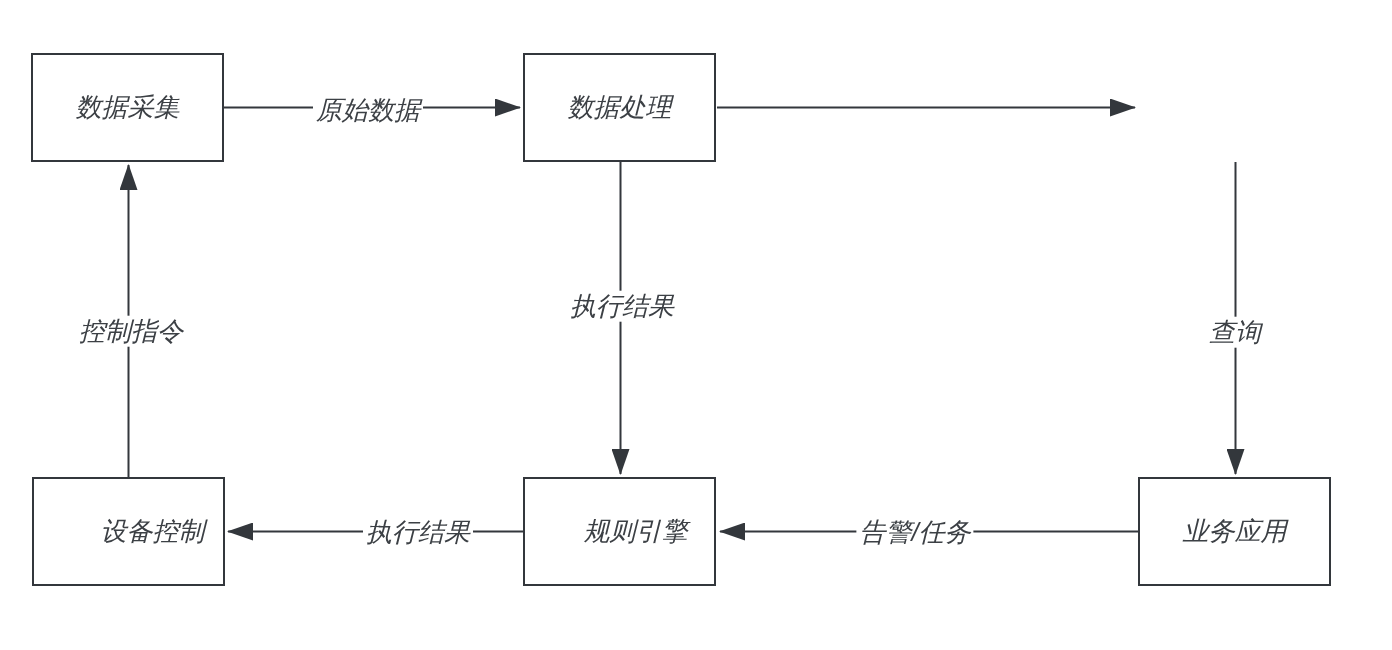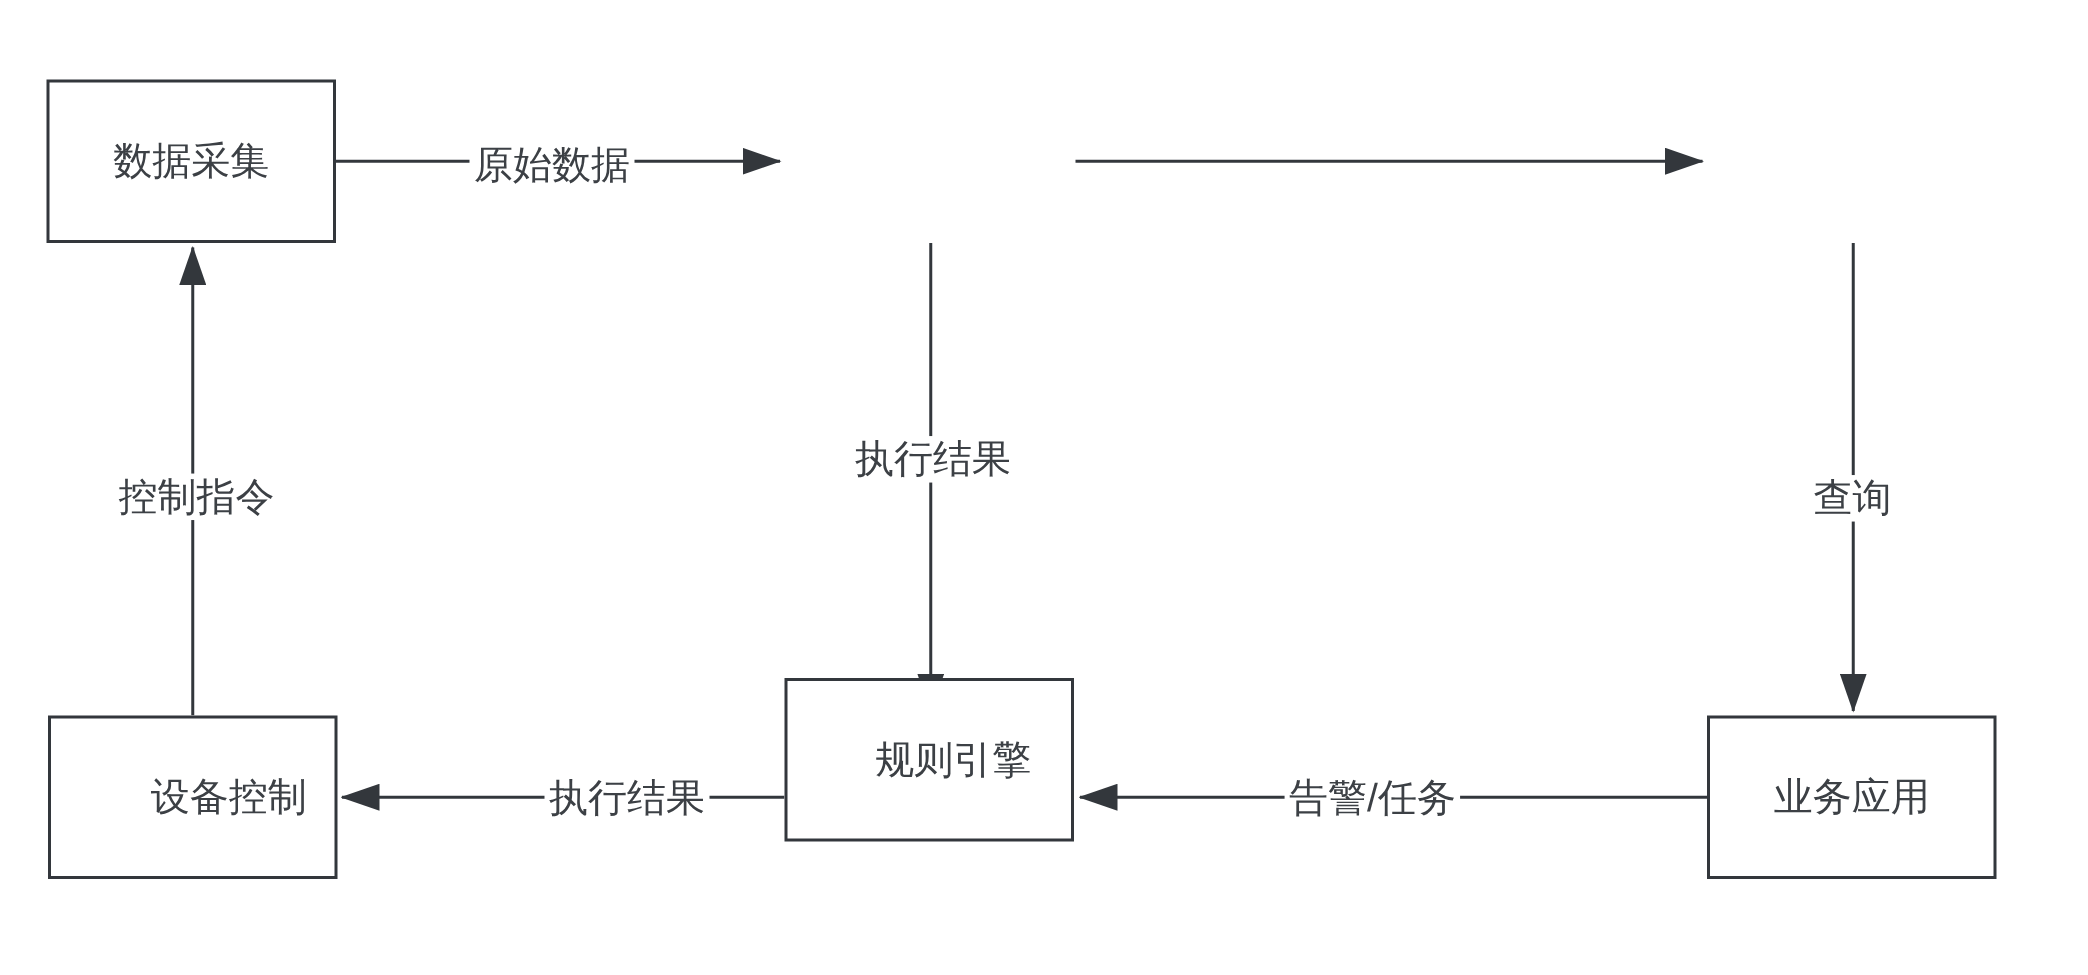--- a/index.html
+++ b/index.html
@@ -11,20 +11,21 @@
   html, body {
     background: var(--bg-color);
     font-family: "Liberation Sans", sans-serif;
   }
   .canvas {
     position: relative;
     width: 1392px;
     height: 650px;
     background: var(--bg-color);
     overflow: hidden;
+    font-style: italic;
   }
   .edges-layer {
     position: absolute;
     left: 0; top: 0;
     width: 1392px;
     height: 650px;
   }
   .edge-line {
     stroke: var(--stroke-color);
     stroke-width: 2;
@@ -43,21 +44,21 @@
     align-items: center;
     justify-content: center;
     font-size: 26px;
     color: var(--text-color);
     white-space: nowrap;
   }
   .node-data-collection { left: 31px;   top: 53px;  }
   .node-data-processing { left: 523px;  top: 53px;  }
   .node-data-storage    { left: 1138px; top: 53px;  }
   .node-device-control  { left: 32px;   top: 477px; padding-left: 48px; }
-  .node-rule-engine     { left: 523px;  top: 452px; padding-left: 32px; }
+  .node-rule-engine     { left: 523px;  top: 477px; padding-left: 32px; }
   .node-business-app    { left: 1138px; top: 477px; }
   .edge-label {
     position: absolute;
     transform: translate(-50%, -50%);
     background: var(--bg-color);
     font-size: 26px;
     color: var(--text-color);
     white-space: nowrap;
     padding: 1px 3px;
     line-height: 1.1;
@@ -87,20 +88,23 @@
     <line class="edge-line" x1="620.5" y1="162" x2="620.5" y2="474" marker-end="url(#arrow)"></line>
     <line class="edge-line" x1="1235.5" y1="162" x2="1235.5" y2="474" marker-end="url(#arrow)"></line>
     <line class="edge-line" x1="1138" y1="531.5" x2="720" y2="531.5" marker-end="url(#arrow)"></line>
     <line class="edge-line" x1="523" y1="531.5" x2="228" y2="531.5" marker-end="url(#arrow)"></line>
     <line class="edge-line" x1="128.5" y1="477" x2="128.5" y2="165" marker-end="url(#arrow)"></line>
   </svg>
 
   <div class="node node-data-collection">
     <span>数据采集</span>
   </div>
+  <div class="node node-data-processing">
+    <span>数据处理</span>
+  </div>
   <div class="node node-device-control">
     <span>设备控制</span>
   </div>
   <div class="node node-rule-engine">
     <span>规则引擎</span>
   </div>
   <div class="node node-business-app">
     <span>业务应用</span>
   </div>
 

